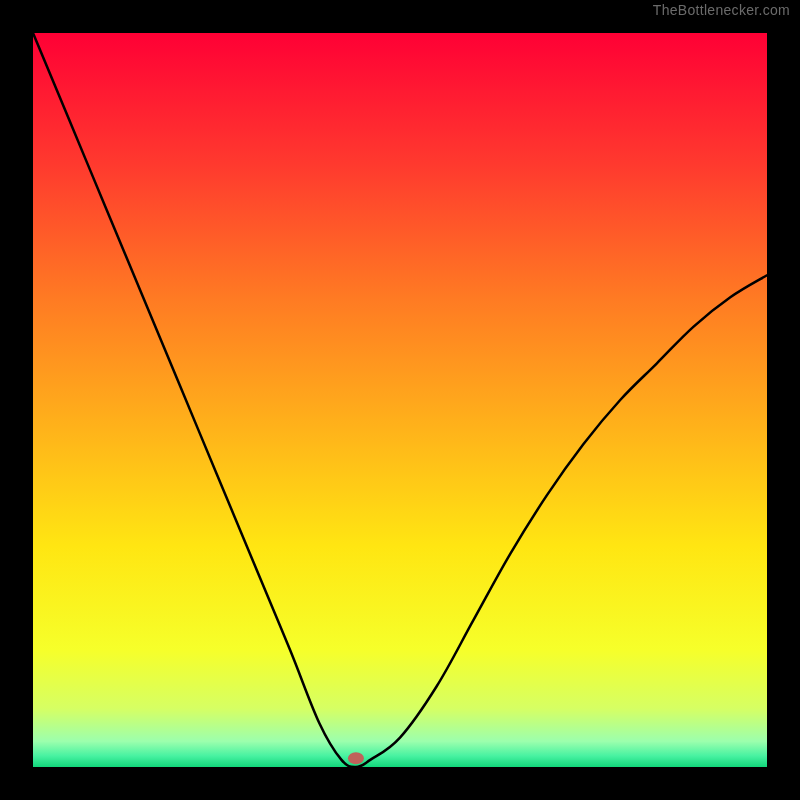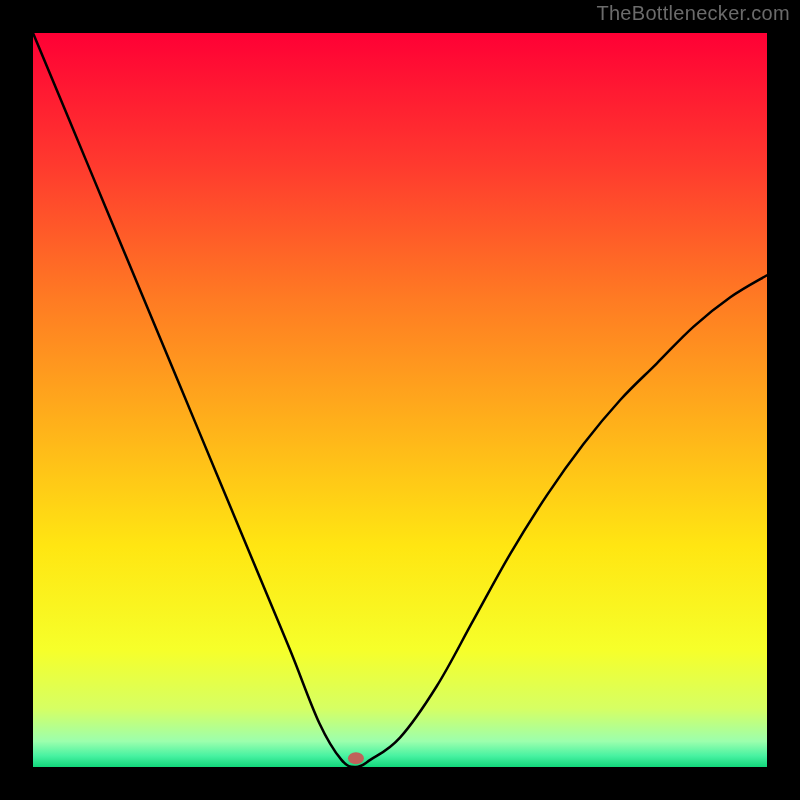--- a/index.html
+++ b/index.html
@@ -15,21 +15,21 @@
     position: relative;
     width: 800px;
     height: 800px;
     background: #000;
   }
   .watermark {
     position: absolute;
     top: 2px;
     right: 10px;
     color: #6b6b6b;
-    font-size: 20px;
+    font-size: 14px;
     font-weight: 500;
     letter-spacing: 0.3px;
     z-index: 50;
     user-select: none;
   }
   svg.plot {
     position: absolute;
     top: 0;
     left: 0;
     width: 800px;

